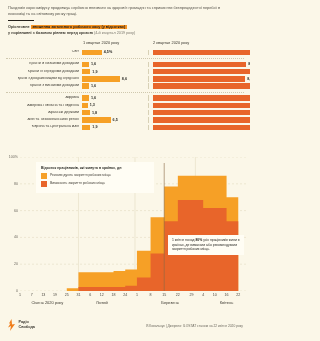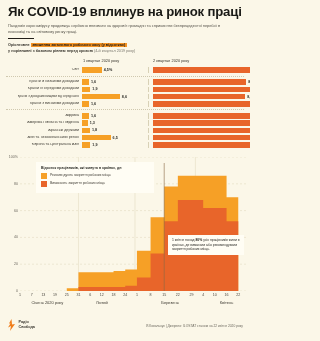--- a/index.html
+++ b/index.html
@@ -86,21 +86,20 @@
   .flame{width:9px;height:12px;flex:none;margin-right:2.5px;}
   .logotxt{font-size:3.8px;line-height:1.25;font-weight:bold;color:#3a372f;}
   .credit{position:absolute;right:7px;top:9px;font-size:3.3px;color:#6d6a60;}
 </style>
 </head>
 <body>
 
 <div class="page">
 
   <div class="head">
-    <h1 class="title">Як COVID-19 вплинув на ринок праці</h1>
     <p class="deck">Пандемія коронавірусу продовжує серйозно впливати на здоров'я громадян та спричиняти безпрецедентні перебої в економіці та на світовому ринку праці.</p>
     <div class="rule"></div>
     <p class="subtitle"><b>Орієнтовне </b><span class="hl">зниження загального робочого часу (у відсотках)</span><br><b>у порівнянні з базовим рівнем перед кризою </b><span class="muted">(4-й квартал 2019 року)</span></p>
   </div>
 
   <div class="bars">
     <div class="colhead">
       <div class="lab"></div>
       <div class="c1">1 квартал 2020 року</div>
       <div class="c2">2 квартал 2020 року</div>

